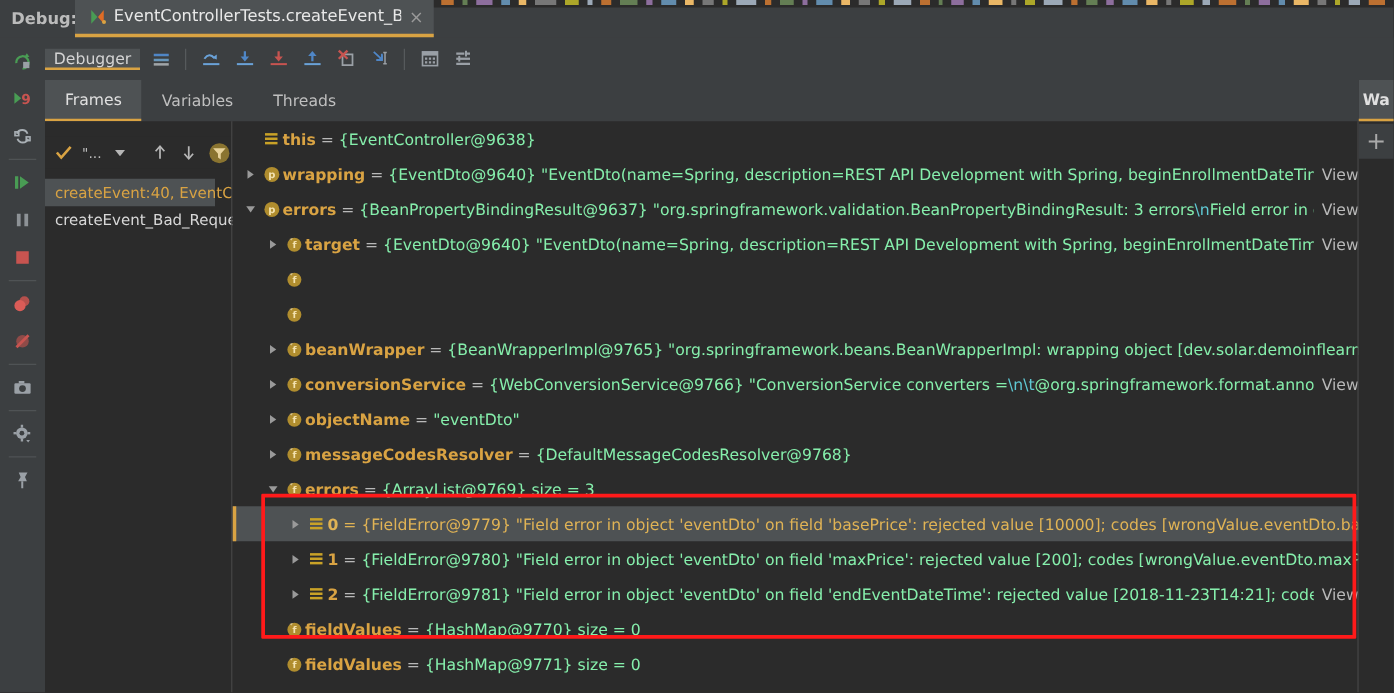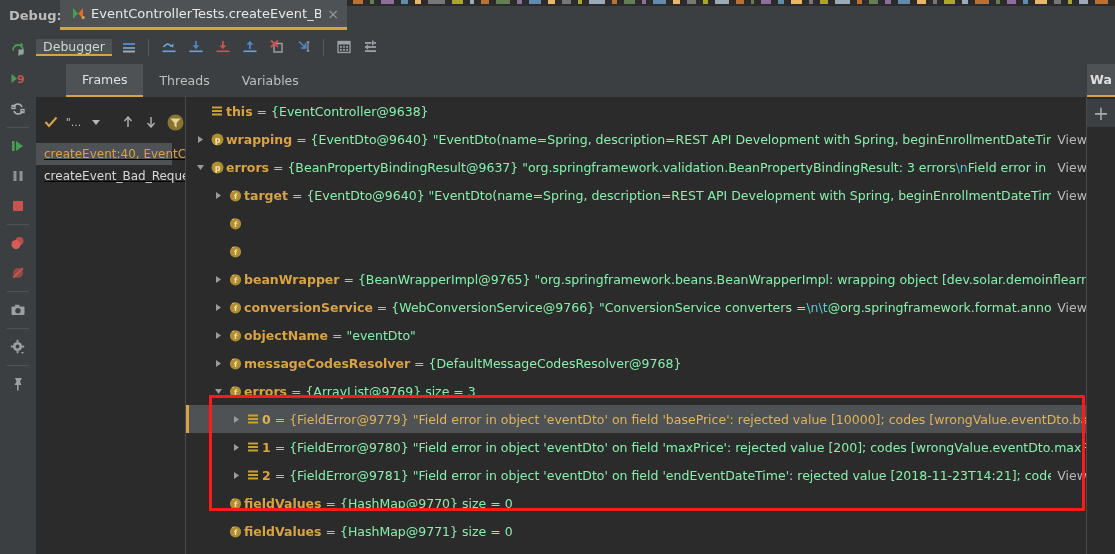--- a/index.html
+++ b/index.html
@@ -77,21 +77,21 @@
   .tbar { display: flex; align-items: center; gap: 2px; padding-left: 4px; }
   .tbtn {
     width: 25px; height: 24px; display: flex; align-items: center;
     justify-content: center; cursor: pointer;
   }
   .tsep { width: 1px; height: 17px; background: #565a5c; margin: 0 5px; }
 
   
   .subtabs {
     position: absolute; left: 36px; top: 64px; right: 0; height: 33px;
-    background: #3c3f41; display: flex; align-items: stretch; margin-left: 30px;
+    background: #3c3f41; display: flex; align-items: stretch;
   }
   .subtab {
     color: #bfbfbf; font-size: 12.5px; display: flex; align-items: center;
     justify-content: center; cursor: pointer; padding: 0 16px;
   }
   .subtab.active {
     background: #4e5254; color: #e0e0e0; border-bottom: 2px solid #d9a343;
     min-width: 62px;
   }
 
@@ -99,21 +99,21 @@
   .frames-pane {
     position: absolute; left: 36px; top: 97px; width: 150px; bottom: 0;
     background: #2b2b2b;
   }
   .frames-toolbar {
     position: absolute; left: 36px; top: 109px; width: 150px; height: 26px;
     display: flex; align-items: center; gap: 2px; padding-left: 4px;
     background: #2b2b2b;
   }
   .fbtn { width: 22px; height: 22px; display:flex; align-items:center; justify-content:center; cursor:pointer; }
-  .frames-list { position: absolute; left: 36px; top: 143px; width: 136px; bottom: 4px; text-decoration: underline; }
+  .frames-list { position: absolute; left: 36px; top: 143px; width: 136px; bottom: 4px; }
   .frame-row {
     height: 22px; display: flex; align-items: center;
     padding-left: 8px; font-size: 12px; white-space: nowrap; cursor: pointer;
   }
   .frame-row.selected { background: #4e5254; color: #d9a343; }
   .frame-row.normal { color: #d8d8d8; }
 
   
   .vars-pane {
     position: absolute; left: 186px; top: 97px; right: 28px; bottom: 0;
@@ -405,22 +405,22 @@
           <rect x="8.5" y="1.6" width="2" height="4.6" fill="#3c3f41"></rect>
           <rect x="9" y="1.6" width="1.6" height="4.6" fill="#9aa0a6"></rect>
           <rect x="3.6" y="5.7" width="1.6" height="4.6" fill="#9aa0a6"></rect>
         </svg>
       </div>
     </div>
   </div>
 
   <div class="subtabs" id="subtabs">
       <div class="subtab active">Frames</div>
+      <div class="subtab">Variables</div>
       <div class="subtab">Threads</div>
-      <div class="subtab">Variables</div>
     </div>
 
   <div class="frames-pane"></div>
   <div class="frames-toolbar">
     <div class="fbtn">
       <svg width="14" height="14" viewBox="0 0 14 14">
         <path d="M1.5 7 L5 11 L12.5 2.5" fill="none" stroke="#d9a343" stroke-width="2.1"></path>
       </svg>
     </div>
     <div class="fbtn" style="color:#bdbdbd;font-size:11px;width:auto;padding:0 2px;">"...</div>

